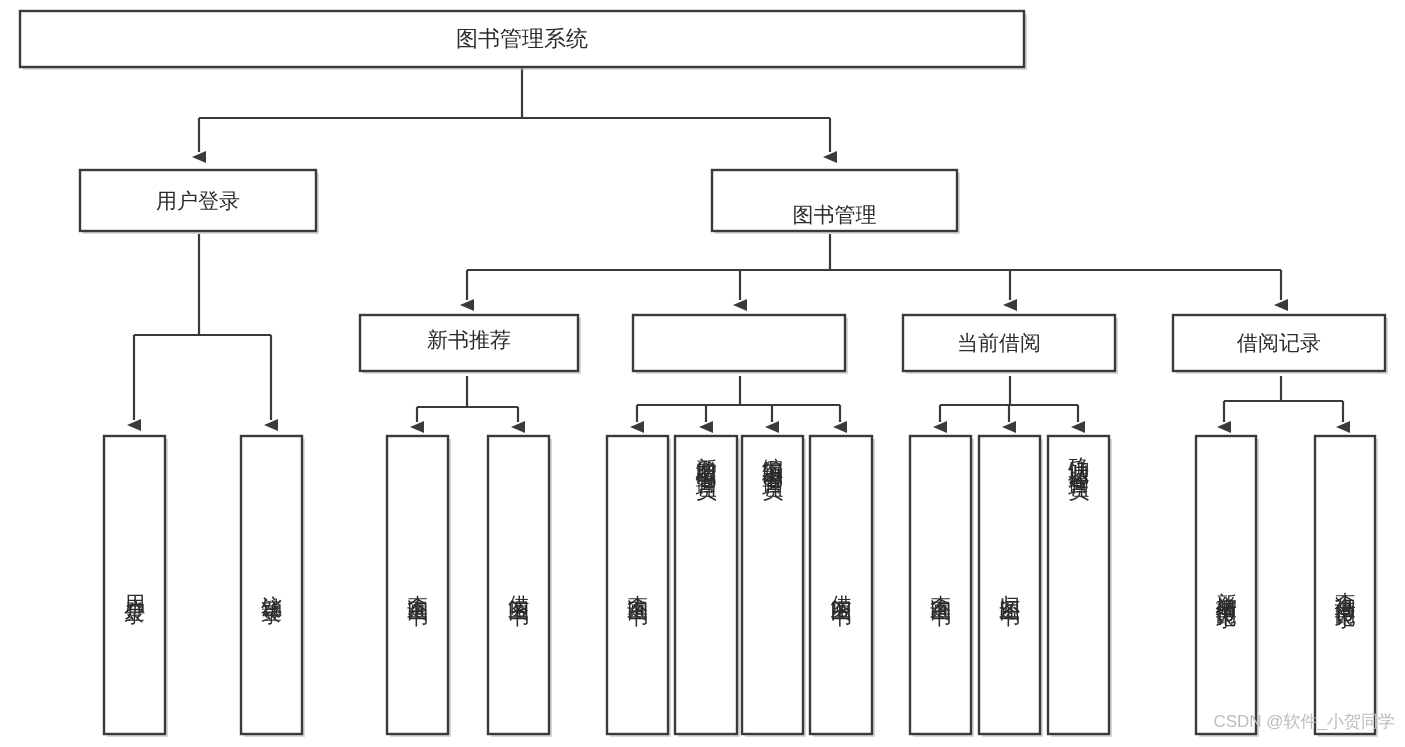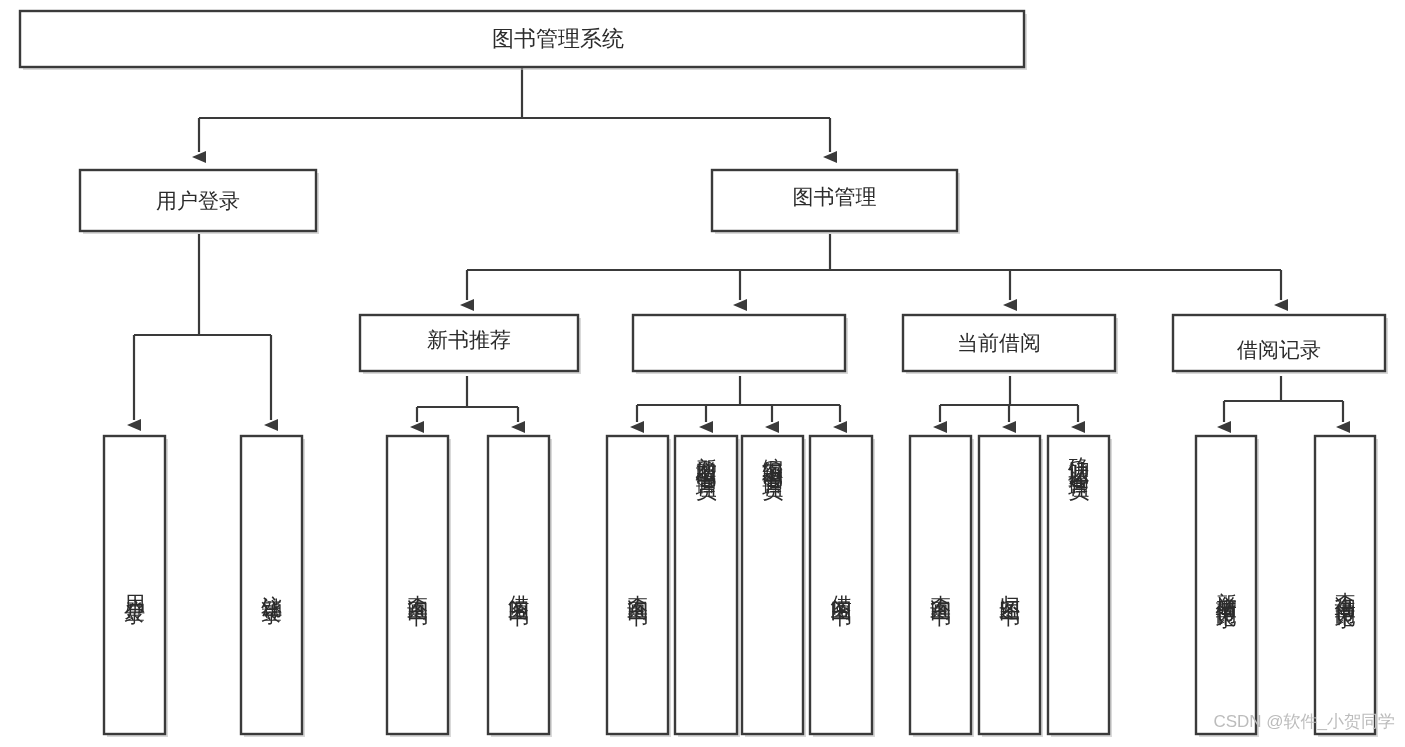--- a/index.html
+++ b/index.html
@@ -199,42 +199,42 @@
       <rect class="node-rect" x="1048" y="436" width="61" height="298"></rect>
 
       <rect class="node-shadow" x="1199" y="439" width="60" height="298"></rect>
       <rect class="node-rect" x="1196" y="436" width="60" height="298"></rect>
 
       <rect class="node-shadow" x="1318" y="439" width="60" height="298"></rect>
       <rect class="node-rect" x="1315" y="436" width="60" height="298"></rect>
     </g>
   </svg>
 
-  <div class="hlabel-wrap" style="left:20px; top:11px; width:1004px; height:56px;padding-left:36px;">
+  <div class="hlabel-wrap" style="left:20px; top:11px; width:1004px; height:56px;">
     <span class="hlabel root-label">图书管理系统</span>
   </div>
 
   <div class="hlabel-wrap" style="left:80px; top:170px; width:236px; height:61px;">
     <span class="hlabel">用户登录</span>
   </div>
 
-  <div class="hlabel-wrap" style="left:712px; top:166px; width:245px; height:61px;">
+  <div class="hlabel-wrap" style="left:712px; top:184px; width:245px; height:61px;">
     <span class="hlabel">图书管理</span>
   </div>
 
   <div class="hlabel-wrap" style="left:360px; top:315px; width:218px; height:50px;">
     <span class="hlabel">新书推荐</span>
   </div>
 
 
   <div class="hlabel-wrap" style="left:903px; top:315px; width:192px; height:56px;">
     <span class="hlabel">当前借阅</span>
   </div>
 
-  <div class="hlabel-wrap" style="left:1173px; top:322px; width:212px; height:56px;border-radius:21px;">
+  <div class="hlabel-wrap" style="left:1173px; top:315px; width:212px; height:56px;border-radius:21px;">
     <span class="hlabel">借阅记录</span>
   </div>
 
   <div class="vlabel-wrap" style="left:104px; top:436px; width:61px; height:298px;">
     <span class="vlabel">用户登录</span>
   </div>
   <div class="vlabel-wrap" style="left:241px; top:436px; width:61px; height:298px;">
     <span class="vlabel">注销登录</span>
   </div>
   <div class="vlabel-wrap" style="left:387px; top:436px; width:61px; height:298px;">

